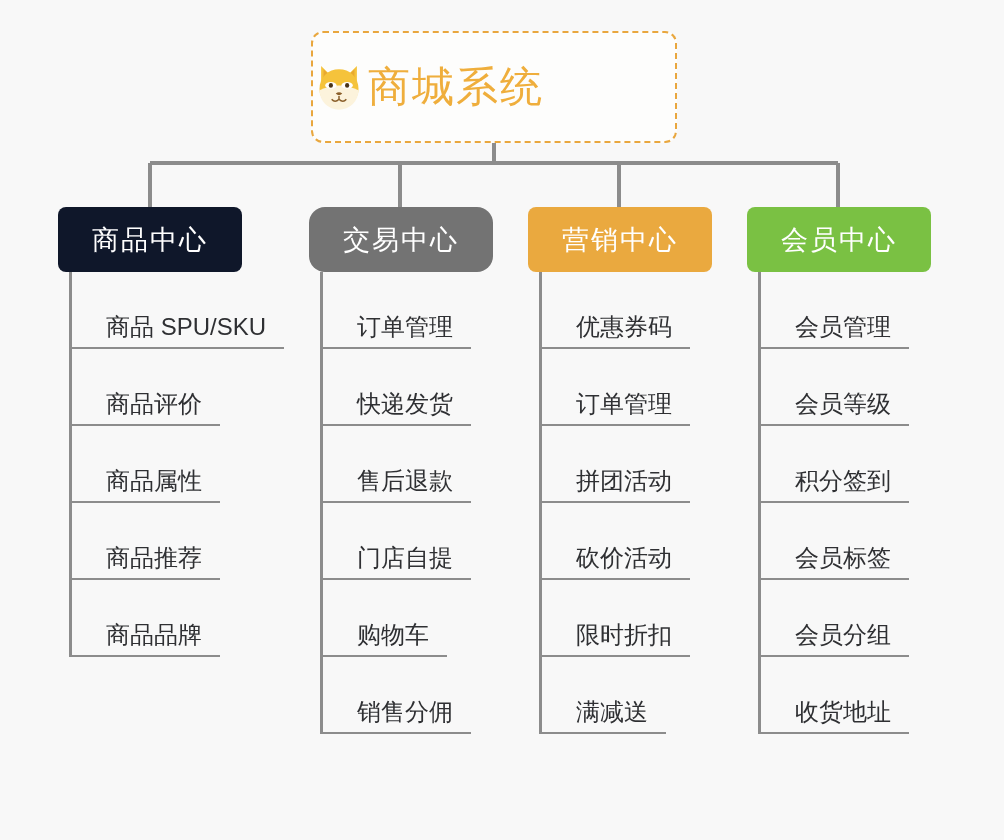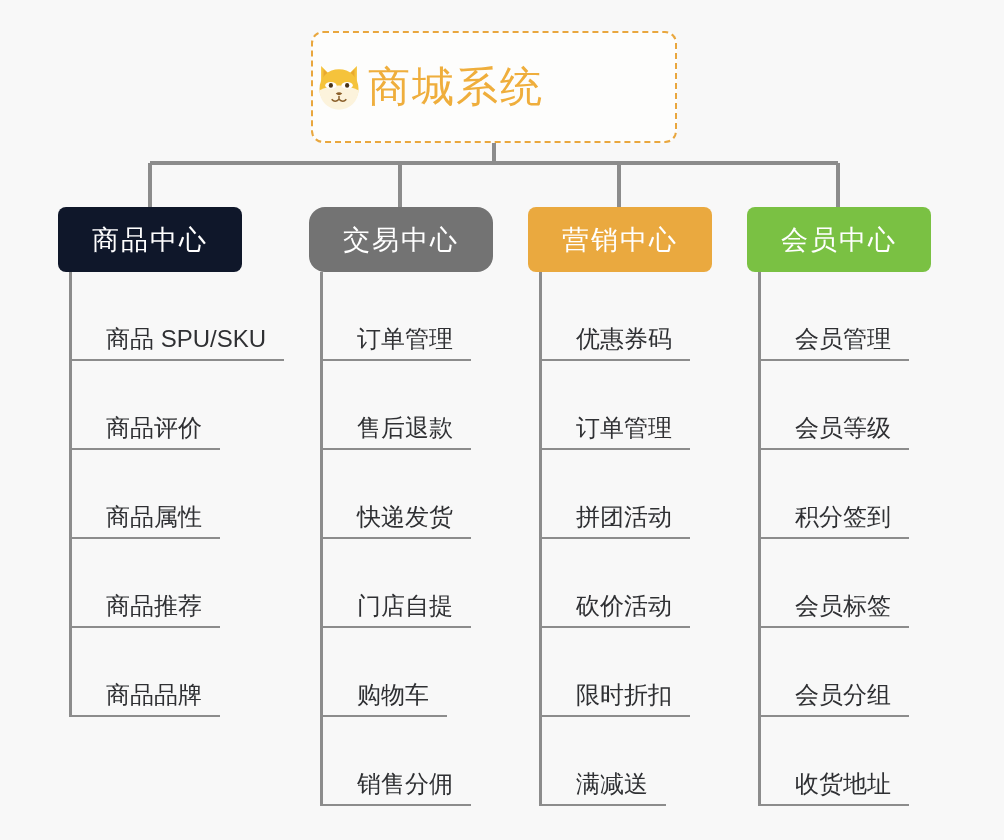--- a/index.html
+++ b/index.html
@@ -78,21 +78,21 @@
 
   .leaf-list {
     position: relative;
     margin: 0;
     padding: 0;
     list-style: none;
     border-left: 3px solid #8c8c8c;
     margin-left: 11px;
   }
   .leaf-item {
-    height: 89px;
+    height: 77px;
     box-sizing: border-box;
     display: flex;
     align-items: flex-end;
     padding-left: 28px;
   }
   .leaf-underline {
     border-bottom: 2px solid #8c8c8c;
     padding: 0 18px 6px 6px;
     font-size: 24px;
     color: #2f3033;
@@ -163,24 +163,24 @@
 
   <div class="branch" style="left:309px;width:184px;">
     <div class="branch-header" style="background:#737373;border-radius:16px;">
       <span>交易中心</span>
     </div>
     <ul class="leaf-list">
       <li class="leaf-item">
           <span class="leaf-underline">订单管理</span>
         </li>
       <li class="leaf-item">
+          <span class="leaf-underline">快递发货</span>
+        </li>
+      <li class="leaf-item">
           <span class="leaf-underline">售后退款</span>
-        </li>
-      <li class="leaf-item">
-          <span class="leaf-underline">快递发货</span>
         </li>
       <li class="leaf-item">
           <span class="leaf-underline">门店自提</span>
         </li>
       <li class="leaf-item">
           <span class="leaf-underline">购物车</span>
         </li>
       <li class="leaf-item">
           <span class="leaf-underline">销售分佣</span>
         </li>

